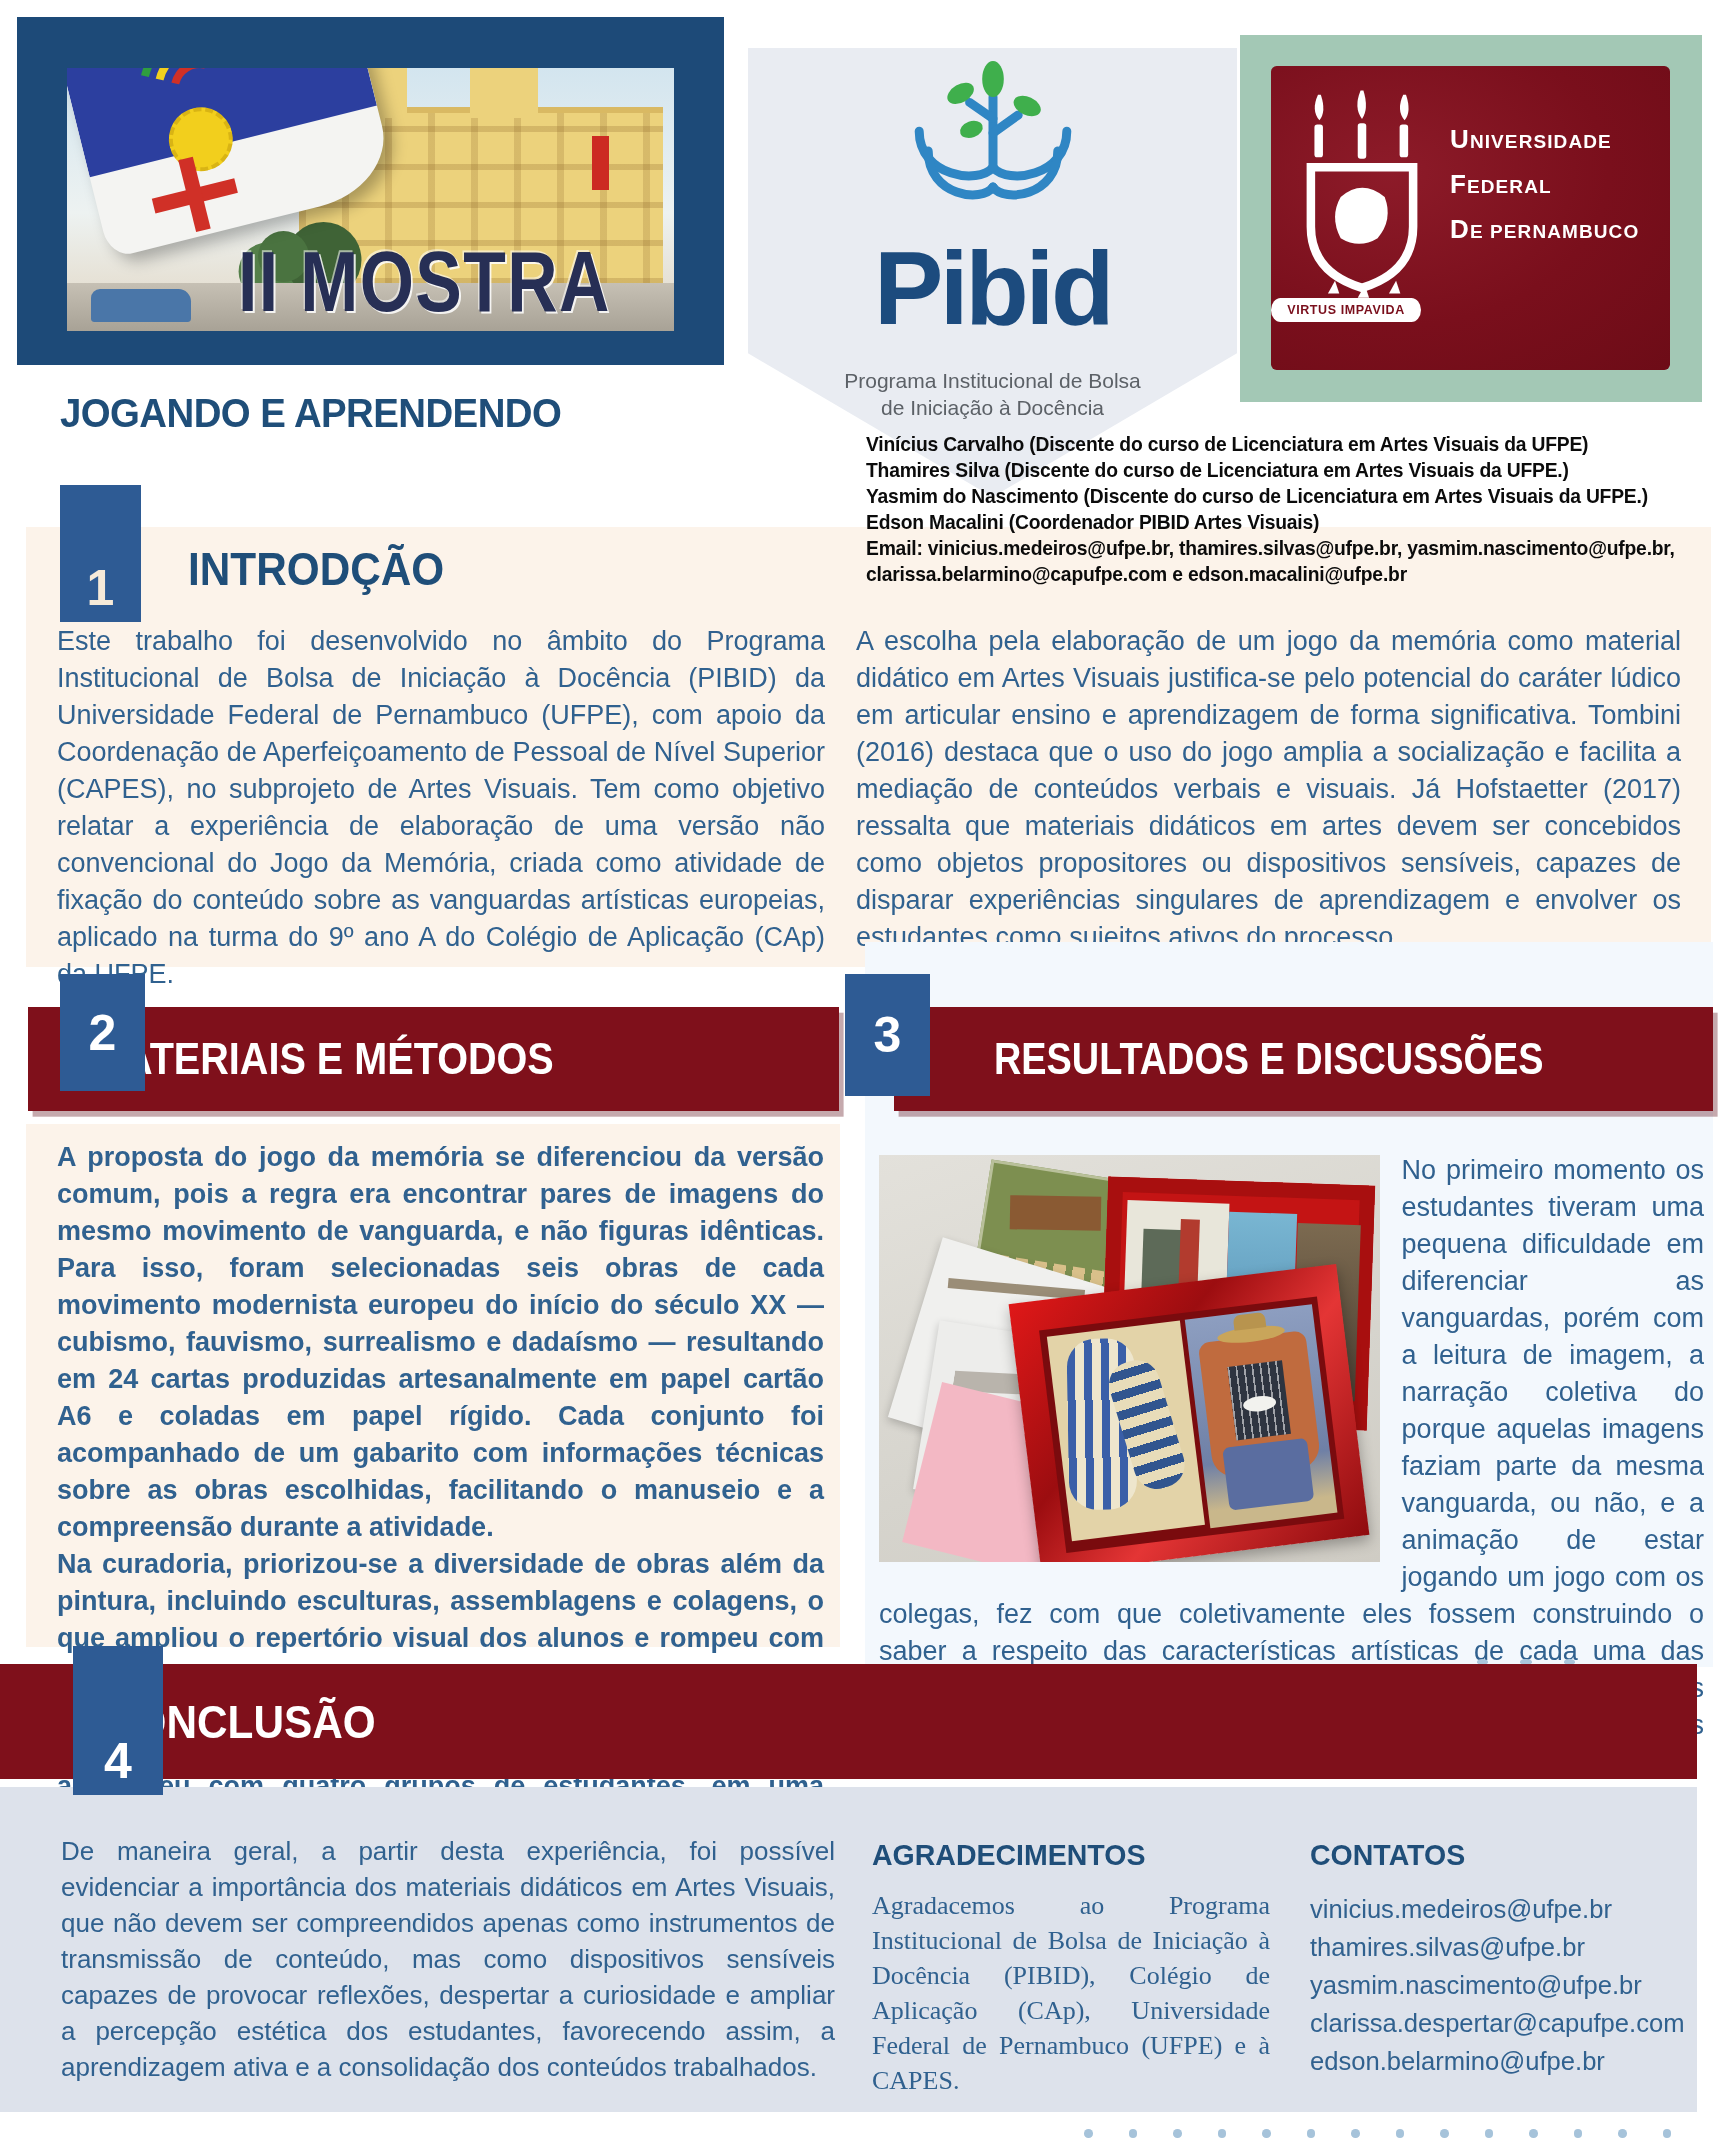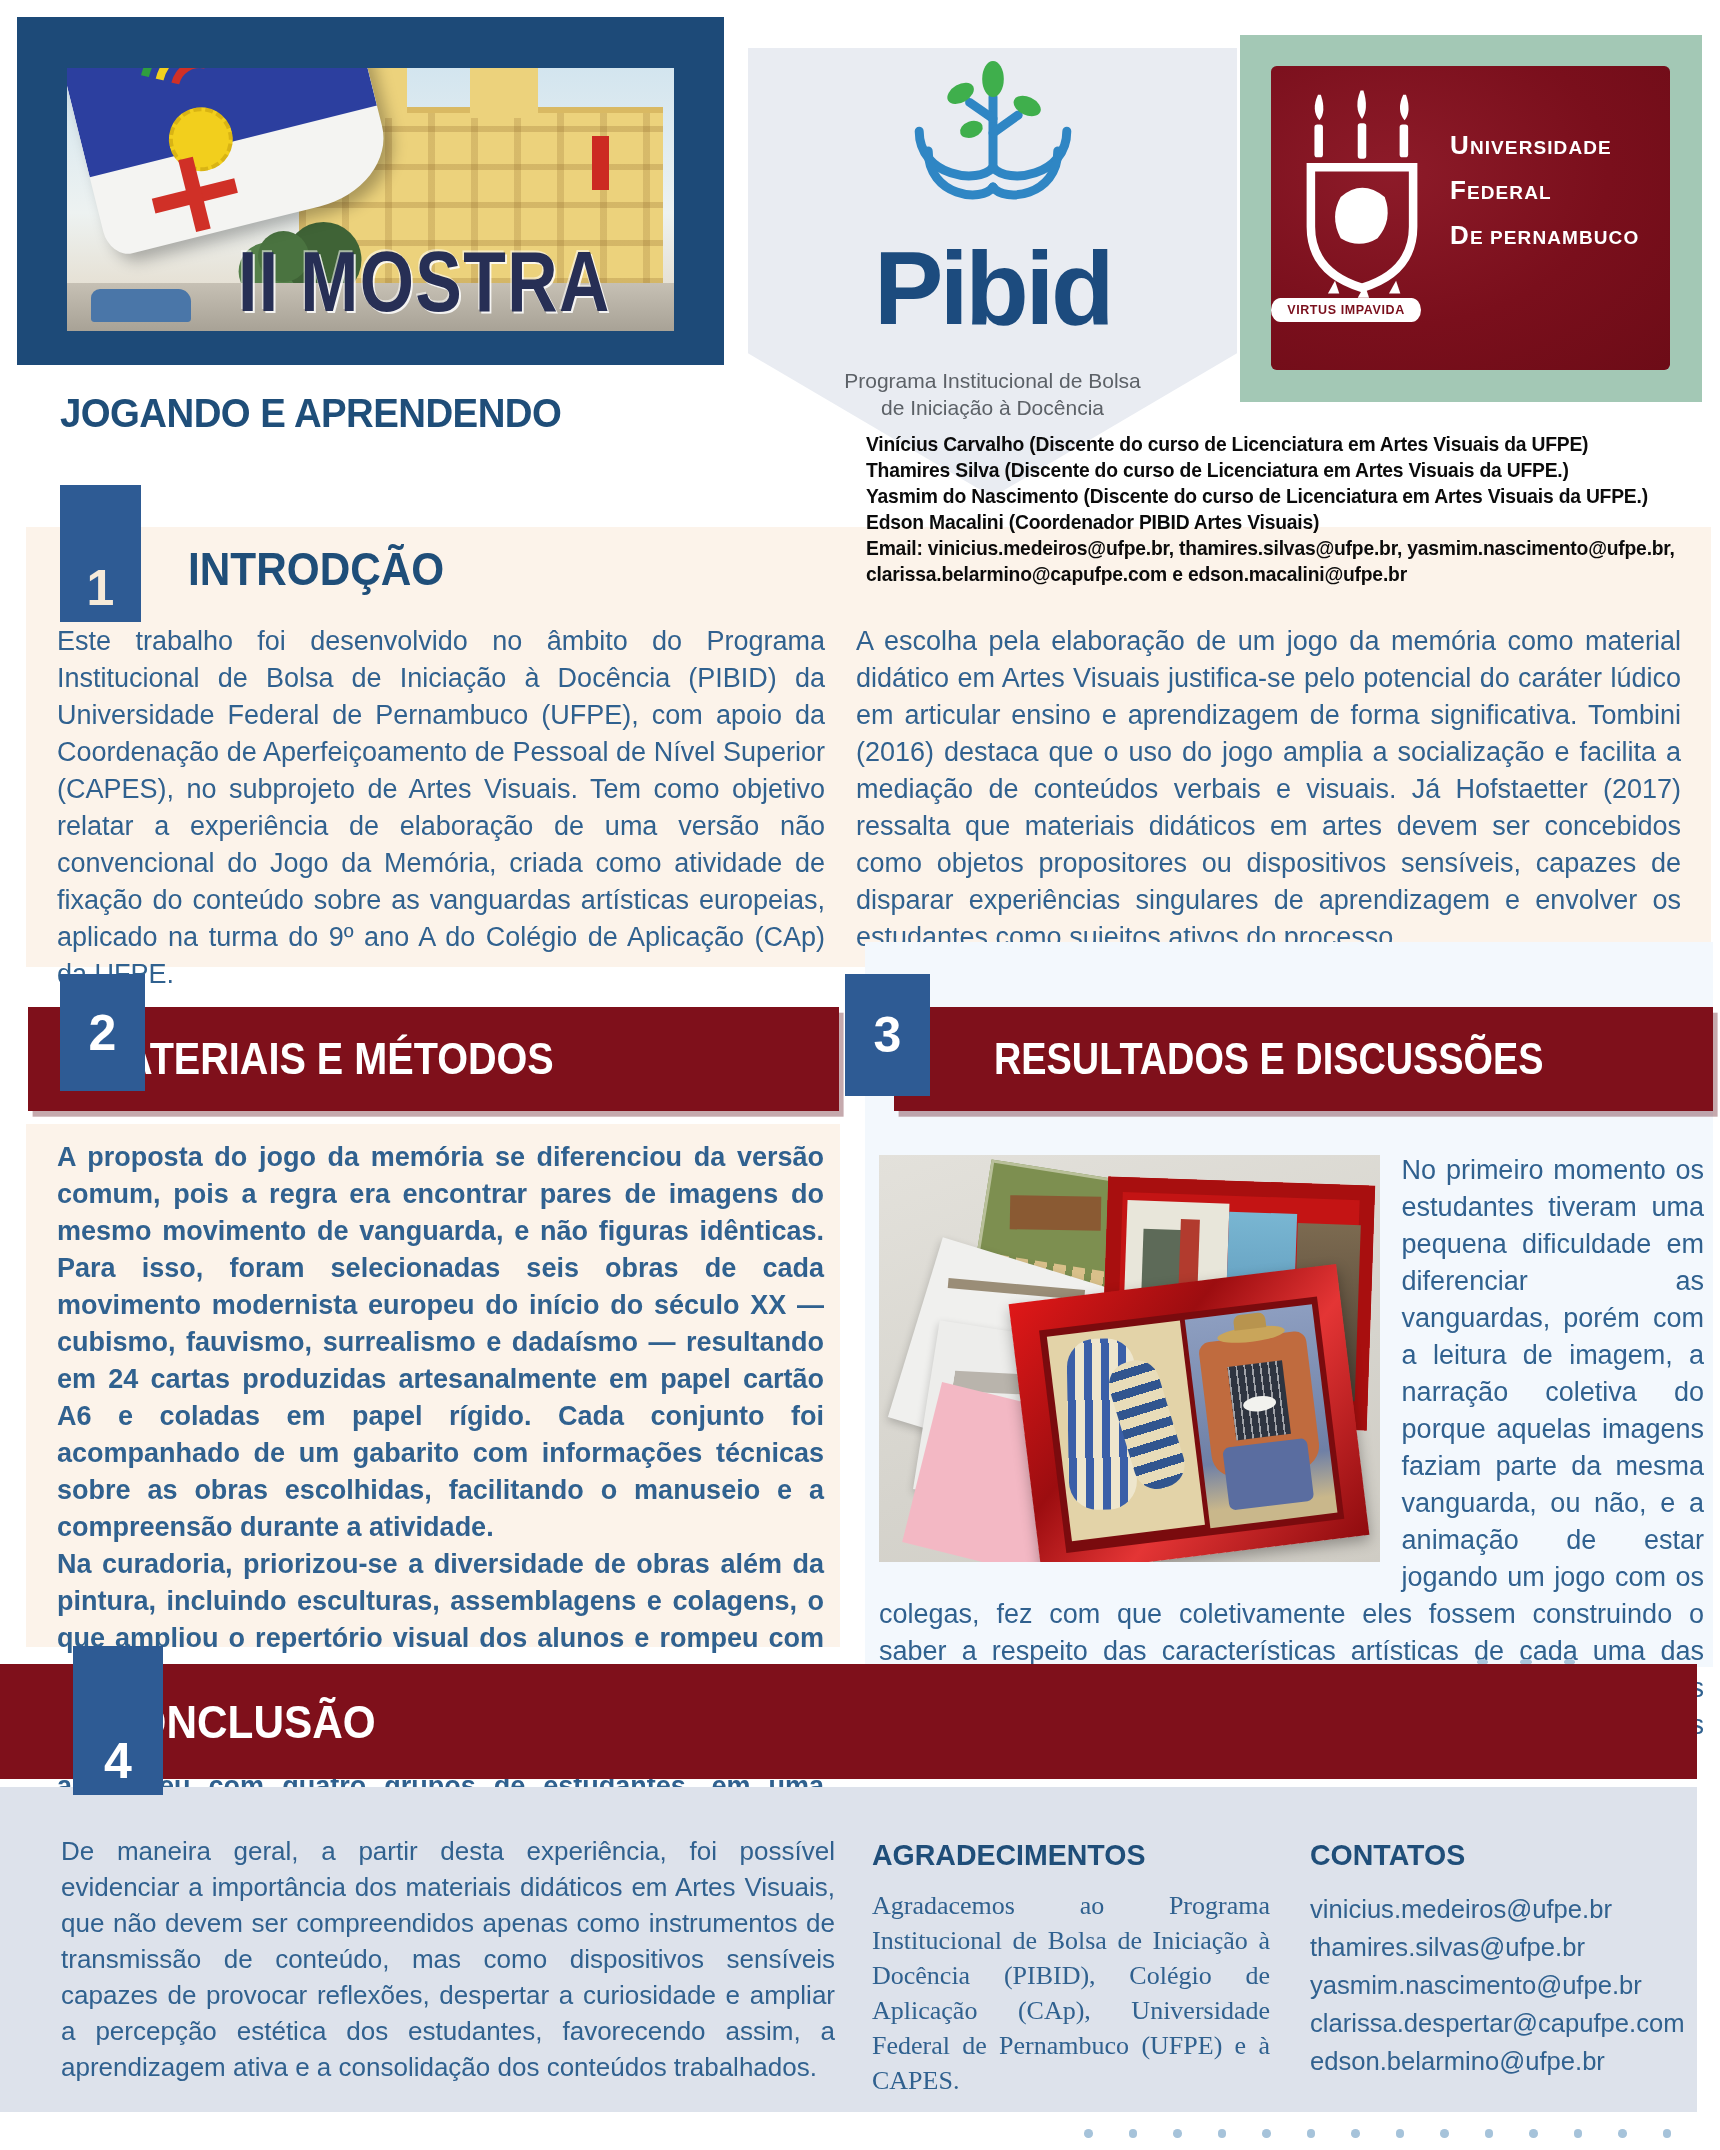--- a/index.html
+++ b/index.html
@@ -57,21 +57,21 @@
   .pibid-sub{position:absolute;left:0;right:0;top:319px;font-size:21px;line-height:27px;color:#5c6167;}
 
   
   .sage{position:absolute;left:1240px;top:35px;width:462px;height:367px;background:#a3c8b5;}
   .ufpe-box{position:absolute;left:31px;top:31px;width:399px;height:304px;border-radius:5.7px;
     background:radial-gradient(ellipse at 30% 35%,#8d1b29 0%,#7a0f1c 55%,#6d0c17 100%);}
   .ufpe-crest{position:absolute;left:20px;top:17px;width:142px;height:228px;}
   .ufpe-motto{position:absolute;left:0;top:232px;width:150px;height:24px;background:#ffffff;
     border-radius:13.7px/17px;color:#7a0f1c;font-weight:bold;font-size:12.5px;letter-spacing:0.6px;
     display:flex;align-items:center;justify-content:center;}
-  .ufpe-name{position:absolute;left:179px;top:58px;color:#ffffff;}
+  .ufpe-name{position:absolute;left:179px;top:52px;color:#ffffff;}
   .ufpe-name div{font-size:19px;font-weight:bold;letter-spacing:1.1px;line-height:43px;white-space:nowrap;}
   .ufpe-name div::first-letter{font-size:26px;}
 
   
   .poster-title{position:absolute;left:60px;top:391px;font-size:40px;font-weight:800;color:#1f4e79;
     letter-spacing:-0.6px;transform:scaleX(.96);transform-origin:left;white-space:nowrap;z-index:3;}
   .authors{position:absolute;left:866px;top:388px;width:822px;z-index:3;margin-top:44px;}
   .authors div{font-size:19.3px;font-weight:bold;color:#0b0b0b;line-height:26px;letter-spacing:-0.2px;}
 
   

